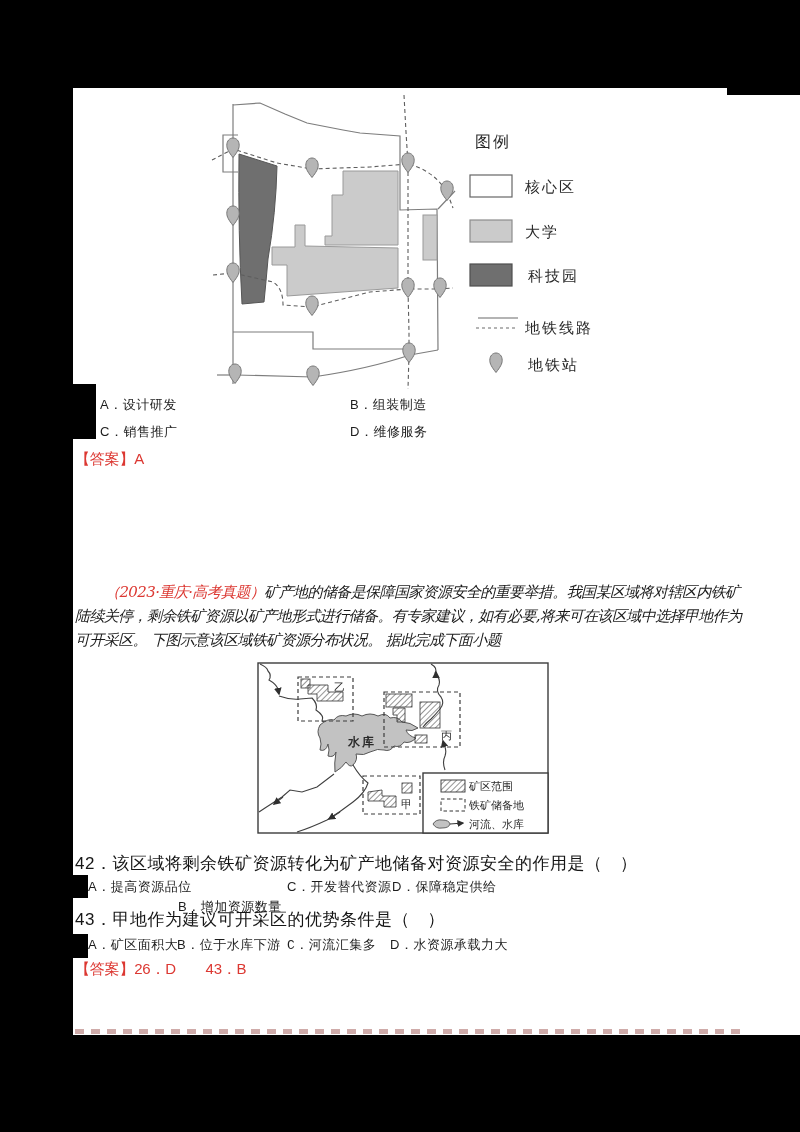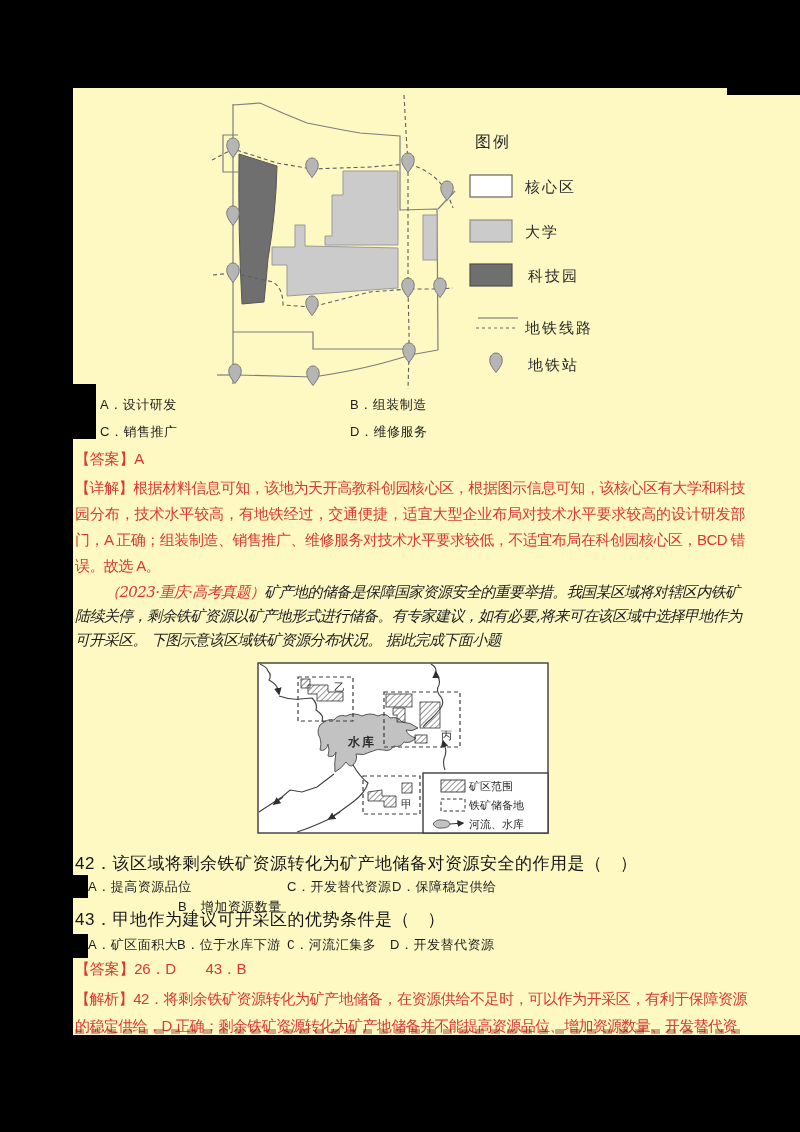--- a/index.html
+++ b/index.html
@@ -3,21 +3,21 @@
 <meta charset="utf-8">
 <style>
   html,body{margin:0;padding:0;}
   body{
     width:800px;height:1132px;position:relative;background:#000;
     font-family:"Liberation Sans","DejaVu Sans",sans-serif;
     -webkit-font-smoothing:antialiased;
   }
   .page{
     position:absolute;left:73px;top:88px;width:727px;height:947px;
-    background:#fef9c3;overflow:hidden;
+    background:#ffffff;overflow:hidden;
   }
   .notch{position:absolute;left:654px;top:0;width:73px;height:7px;background:#000;}
   .blackbar{position:absolute;background:#000;}
   .abs{position:absolute;}
   .opt-row{position:absolute;height:20px;font-size:13px;color:#1d1d1d;letter-spacing:0.5px;}
   .opt-row span{position:absolute;white-space:nowrap;}
   .q-line{position:absolute;font-size:17px;color:#161616;white-space:nowrap;letter-spacing:0.5px;font-weight:500;}
   .red{color:#dc3832;}
   .para{
     position:absolute;width:670px;font-size:15px;line-height:26px;
@@ -106,21 +106,20 @@
     <span style="left:27px;">C．销售推广</span>
     <span style="left:277px;">D．维修服务</span>
   </div>
   <div class="opt-row" style="left:0;top:308px;width:670px;">
     <span style="left:27px;">A．设计研发</span>
     <span style="left:277px;">B．组装制造</span>
   </div>
 
   <div class="answer-line" style="left:2px;top:362px;">【答案】A</div>
 
-  <div class="para" style="left:2px;top:387px;">【详解】根据材料信息可知，该地为天开高教科创园核心区，根据图示信息可知，该核心区有大学和科技园分布，技术水平较高，有地铁经过，交通便捷，适宜大型企业布局对技术水平要求较高的设计研发部门，A 正确；组装制造、销售推广、维修服务对技术水平要求较低，不适宜布局在科创园核心区，BCD 错误。故选 A。</div>
 
   <div class="passage" style="left:2px;top:492px;">
     <span class="red">（2023·重庆·高考真题）</span><span>矿产地的储备是保障国家资源安全的重要举措。我国某区域将对辖区内铁矿陆续关停，剩余铁矿资源以矿产地形式进行储备。有专家建议，如有必要,将来可在该区域中选择甲地作为可开采区。 下图示意该区域铁矿资源分布状况。 据此完成下面小题</span>
   </div>
 
   <svg class="abs" style="left:177px;top:570px;" width="305" height="180" viewBox="0 0 305 180">
     <defs>
       <pattern id="hatch" width="4" height="4" patternUnits="userSpaceOnUse" patternTransform="rotate(45)">
         <line x1="0" y1="0" x2="0" y2="4" stroke="#5d5d5d" stroke-width="1.3"></line>
       </pattern>
@@ -184,26 +183,25 @@
     <span style="left:105px;margin-top:20px;">B．增加资源数量</span>
     <span style="left:214px;">C．开发替代资源</span>
     <span style="left:319px;">D．保障稳定供给</span>
   </div>
 
   <div class="q-line" style="left:2px;top:820px;">43．甲地作为建议可开采区的优势条件是（　）</div>
   <div class="opt-row" style="left:0;top:848px;width:680px;">
     <span style="left:15px;">A．矿区面积大</span>
     <span style="left:104px;">B．位于水库下游</span>
     <span style="left:214px;font-family:Liberation Mono, monospace;">C．河流汇集多</span>
-    <span style="left:317px;">D．开发替代资源</span>
+    <span style="left:317px;">D．水资源承载力大</span>
   </div>
 
   <div class="answer-line" style="left:2px;top:872px;">【答案】26．D　　43．B</div>
 
-  <div class="analysis" style="left:2px;top:897px;">【解析】42．将剩余铁矿资源转化为矿产地储备，在资源供给不足时，可以作为开采区，有利于保障资源的稳定供给，D 正确；剩余铁矿资源转化为矿产地储备并不能提高资源品位、增加资源数量、开发替代资</div>
 
   <div class="cut-strip"></div>
 
   <div class="blackbar" style="left:0;top:296px;width:23px;height:55px;"></div>
   <div class="blackbar" style="left:0;top:787px;width:15px;height:23px;"></div>
   <div class="blackbar" style="left:0;top:846px;width:15px;height:24px;"></div>
 
 </div>
 
 </body></html>

